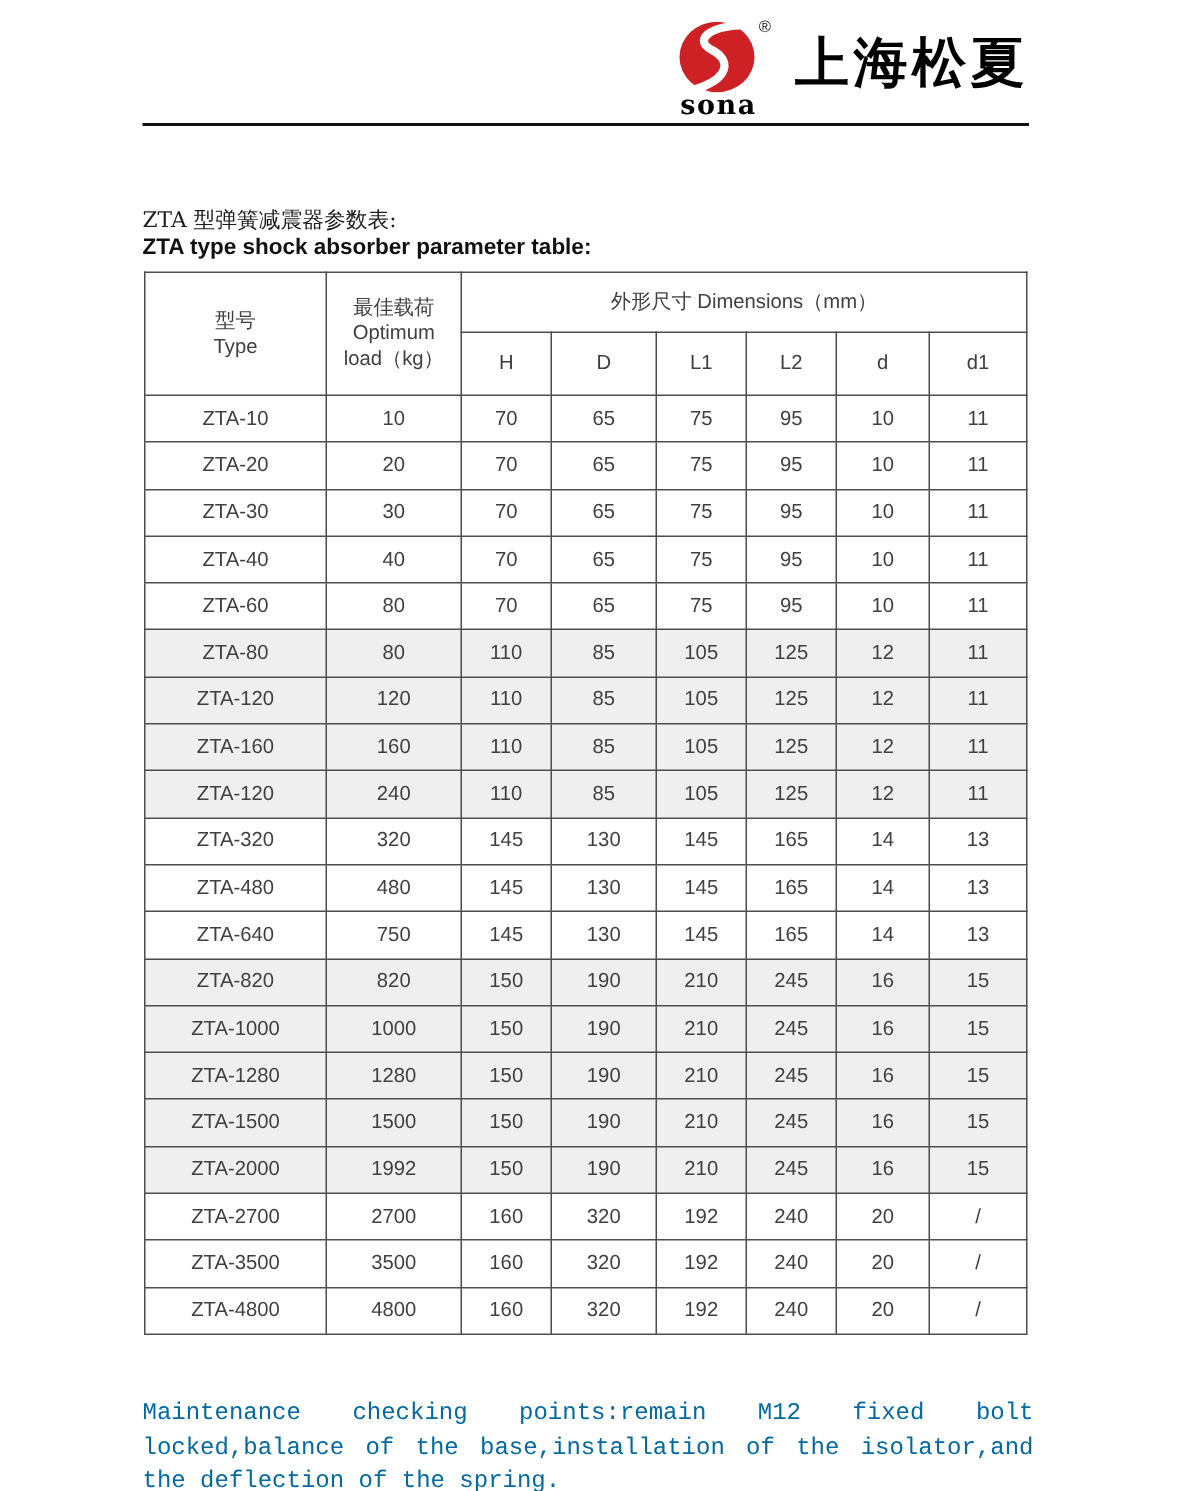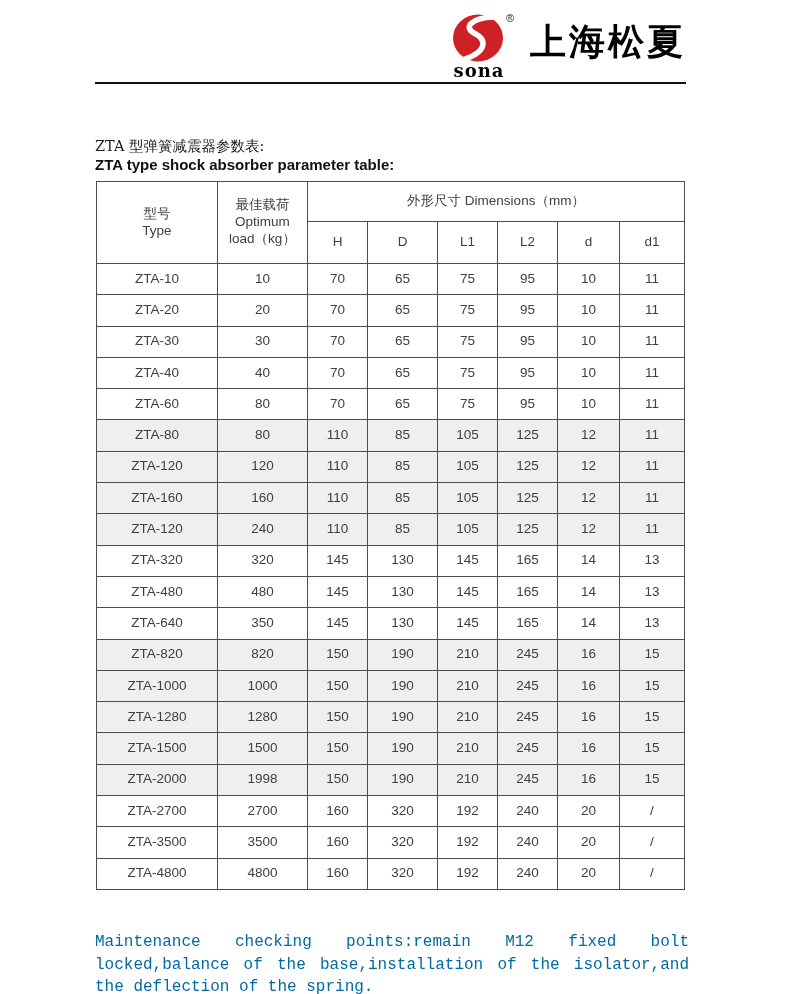--- a/index.html
+++ b/index.html
@@ -219,21 +219,21 @@
     <td>480</td>
     <td>145</td>
     <td>130</td>
     <td>145</td>
     <td>165</td>
     <td>14</td>
     <td>13</td>
   </tr>
       <tr>
     <td>ZTA-640</td>
-    <td>350</td>
+    <td>750</td>
     <td>145</td>
     <td>130</td>
     <td>145</td>
     <td>165</td>
     <td>14</td>
     <td>13</td>
   </tr>
       <tr class="shaded">
     <td>ZTA-820</td>
     <td>820</td>
@@ -269,21 +269,21 @@
     <td>1500</td>
     <td>150</td>
     <td>190</td>
     <td>210</td>
     <td>245</td>
     <td>16</td>
     <td>15</td>
   </tr>
       <tr class="shaded">
     <td>ZTA-2000</td>
-    <td>1998</td>
+    <td>1992</td>
     <td>150</td>
     <td>190</td>
     <td>210</td>
     <td>245</td>
     <td>16</td>
     <td>15</td>
   </tr>
       <tr>
     <td>ZTA-2700</td>
     <td>2700</td>

